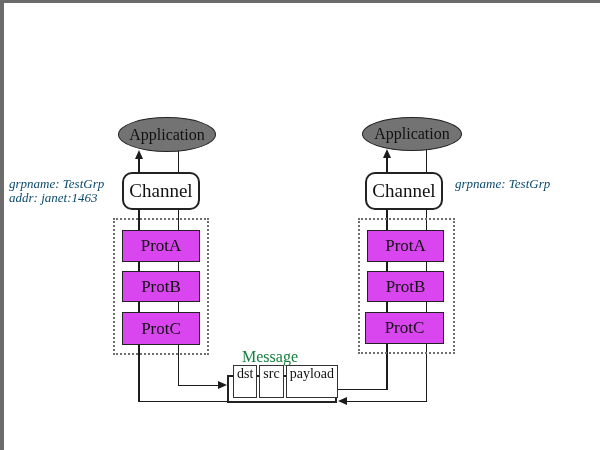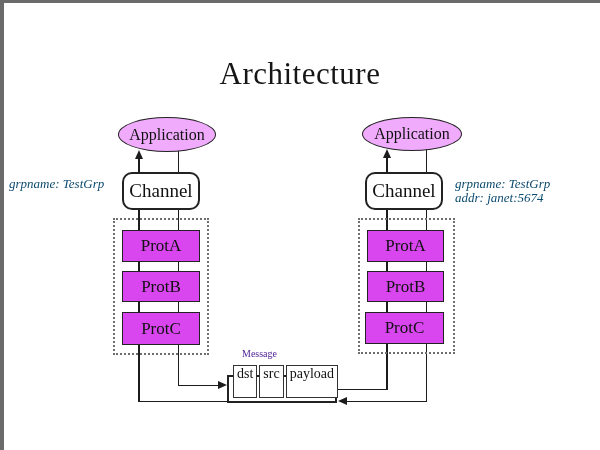--- a/index.html
+++ b/index.html
@@ -33,21 +33,21 @@
     border-top: 4.5px solid transparent; border-bottom: 4.5px solid transparent;
     border-left: 9px solid #1c1c1c;
   }
   .arrow-left {
     position: absolute; width: 0; height: 0;
     border-top: 4.5px solid transparent; border-bottom: 4.5px solid transparent;
     border-right: 9px solid #1c1c1c;
   }
 
   .ellipse {
-    position: absolute; background: #f0abfc;
+    position: absolute; background: #737373;
     border: 1.3px solid #222; border-radius: 50%;
     display: flex; align-items: center; justify-content: center;
     font-size: 16px;
   }
   .channel {
     position: absolute; background: #fff;
     border: 2px solid #222; border-radius: 10px;
     display: flex; align-items: center; justify-content: center;
     font-size: 19px;
   }
@@ -57,42 +57,41 @@
     display: flex; align-items: center; justify-content: center;
     font-size: 17px;
   }
   .dotted-rect {
     position: absolute; border: 2px dotted #6e6e6e; background: transparent;
   }
   .annotation {
     position: absolute; font-style: italic; font-size: 13px;
     line-height: 14px; color: #0c4a6e; white-space: nowrap;
   }
-  .msg-label { position: absolute; font-size: 10px; color: #4c1d95; }
+  .msg-label { position: absolute; font-size: 16px; color: #15803d; }
   .msg-box {
     position: absolute; left: 227px; top: 375px; width: 110px; height: 28px;
     border: 2px solid #222; background: #fff;
     display: flex; align-items: flex-end; gap: 2px;
     padding: 0 0 3px 4px; box-sizing: border-box;
   }
   .msg-cell {
     border: 1.5px solid #333; background: #fff;
     font-size: 14px; line-height: 14px; padding: 1px 3px 16px 3px;
     white-space: nowrap;
   }
 </style>
 </head>
 <body>
 
 <div id="slide">
 
   <div class="frame-top"></div>
   <div class="frame-left"></div>
 
-  <div class="title">Architecture</div>
 
   <div class="arrow-up" style="left:134.5px; top:150px;"></div>
   <div class="vline" style="left:138.3px; top:158px; height:15px;"></div>
 
   <div class="vline" style="left:177.8px; top:149px; height:24px;"></div>
 
   <div class="vline" style="left:138.3px; top:209px; height:193px;"></div>
   <div class="vline" style="left:177.8px; top:209px; height:177px;"></div>
 
   <div class="hline" style="left:138.3px; top:400.5px; width:89px;"></div>
@@ -126,20 +125,21 @@
   </div>
   <div class="protbox" style="left:122px; top:271px; width:78px; height:31px; box-sizing:border-box;">
     <span>ProtB</span>
   </div>
   <div class="protbox" style="left:122px; top:312px; width:78px; height:33px; box-sizing:border-box;">
     <span>ProtC</span>
   </div>
 
   <div class="annotation" style="left:9px; top:177px;">
     <div>grpname: TestGrp</div>
+    <div>addr: janet:1463</div>
   </div>
 
   <div class="dotted-rect" style="left:358px; top:218px; width:93px; height:132px;"></div>
 
   <div class="ellipse" style="left:362px; top:117px; width:98px; height:32px;">
     <span>Application</span>
   </div>
 
   <div class="channel" style="left:365px; top:172px; width:78px; height:38px; box-sizing:border-box;">
     <span>Channel</span>
@@ -150,21 +150,20 @@
   </div>
   <div class="protbox" style="left:367px; top:271px; width:77px; height:31px; box-sizing:border-box;">
     <span>ProtB</span>
   </div>
   <div class="protbox" style="left:365px; top:312px; width:79px; height:32px; box-sizing:border-box;">
     <span>ProtC</span>
   </div>
 
   <div class="annotation" style="left:455px; top:177px;">
     <div>grpname: TestGrp</div>
-    <div>addr: janet:5674</div>
   </div>
 
   <div class="msg-label" style="left:242px; top:348px;">Message</div>
 
   <div class="msg-box">
     <div class="msg-cell">dst</div>
     <div class="msg-cell">src</div>
     <div class="msg-cell">payload</div>
   </div>
 

